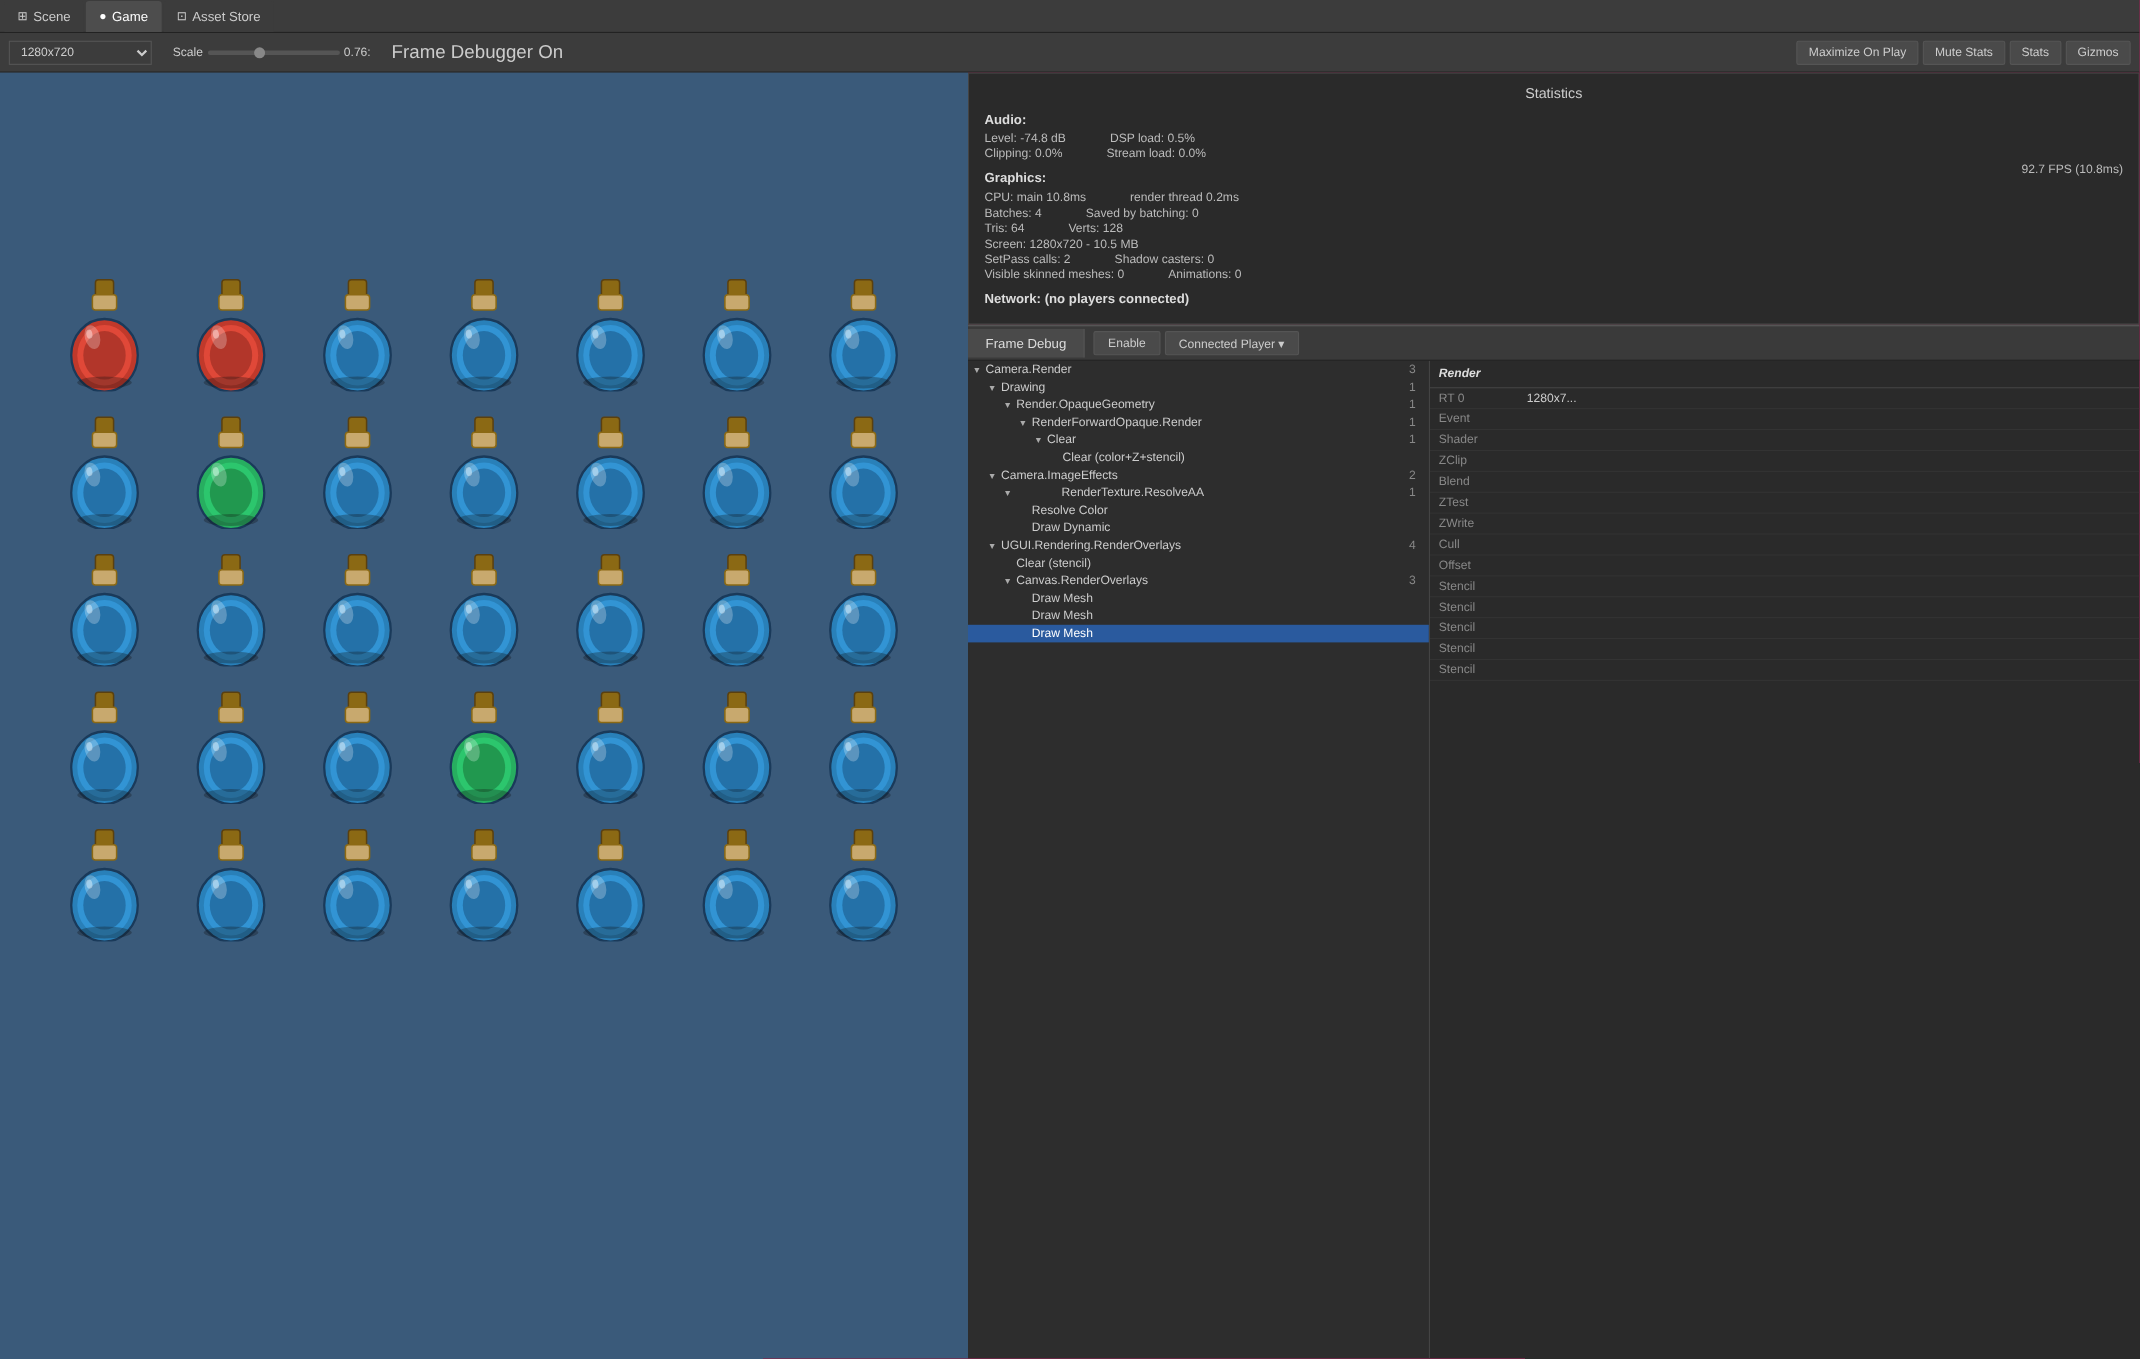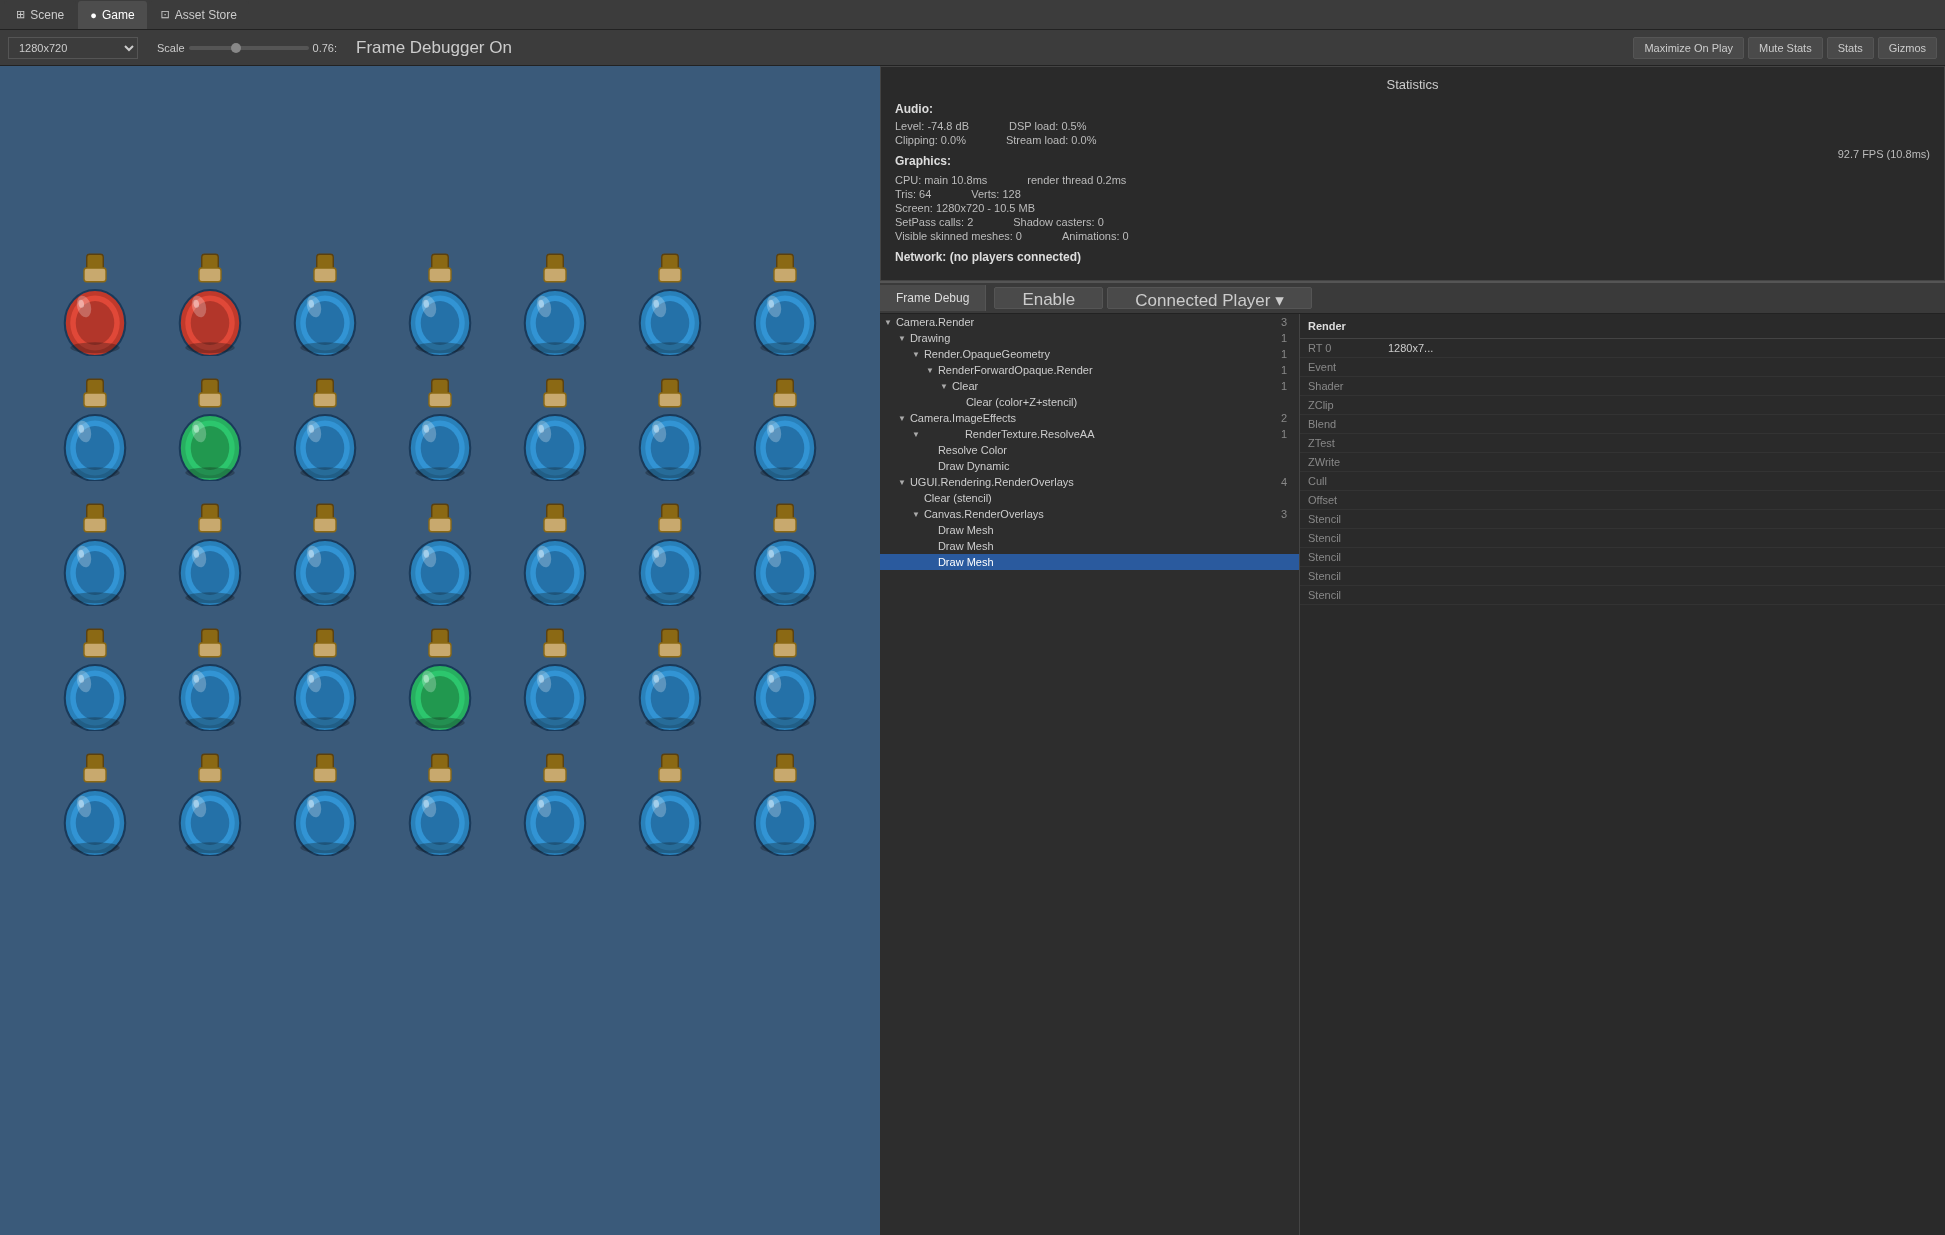--- a/index.html
+++ b/index.html
@@ -215,22 +215,22 @@
     .frame-debug-controls {
       display: flex;
       align-items: center;
       gap: 4px;
       padding: 4px 8px;
     }
     .fd-btn {
       background: #4a4a4a;
       color: #ccc;
       border: 1px solid #555;
-      padding: 2px 27px;
-      font-size: 17px;
+      padding: 2px 12px;
+      font-size: 11px;
       cursor: pointer;
       border-radius: 2px;
       height: 22px;
     }
 
     
     .fd-body {
       display: flex;
       flex: 1;
       overflow: hidden;
@@ -265,20 +265,21 @@
     .indent-4 { padding-left: 60px; }
     .indent-5 { padding-left: 74px; }
 
     
     .fd-details-header {
       padding: 6px 8px;
       font-size: 11px;
       font-weight: bold;
       color: #ddd;
       border-bottom: 1px solid #444;
+      font-style: italic;
     }
     .fd-details-row {
       display: flex;
       align-items: center;
       padding: 3px 8px;
       font-size: 11px;
       color: #ccc;
       border-bottom: 1px solid #333;
     }
     .fd-details-label {
@@ -953,20 +954,24 @@
 
       <div class="stats-row">
         <span class="stats-section-title">Graphics:</span>
         <span>92.7 FPS (10.8ms)</span>
       </div>
       <div class="stats-single-row">
         <span>CPU: main 10.8ms</span>
         <span>render thread 0.2ms</span>
       </div>
       <div class="stats-single-row">
+        <span>Batches: 4</span>
+        <span>Saved by batching: 0</span>
+      </div>
+      <div class="stats-single-row">
         <span>Tris: 64</span>
         <span>Verts: 128</span>
       </div>
       <div class="stats-single-row">
         <span>Screen: 1280x720 - 10.5 MB</span>
       </div>
       <div class="stats-single-row">
         <span>SetPass calls: 2</span>
         <span>Shadow casters: 0</span>
       </div>

